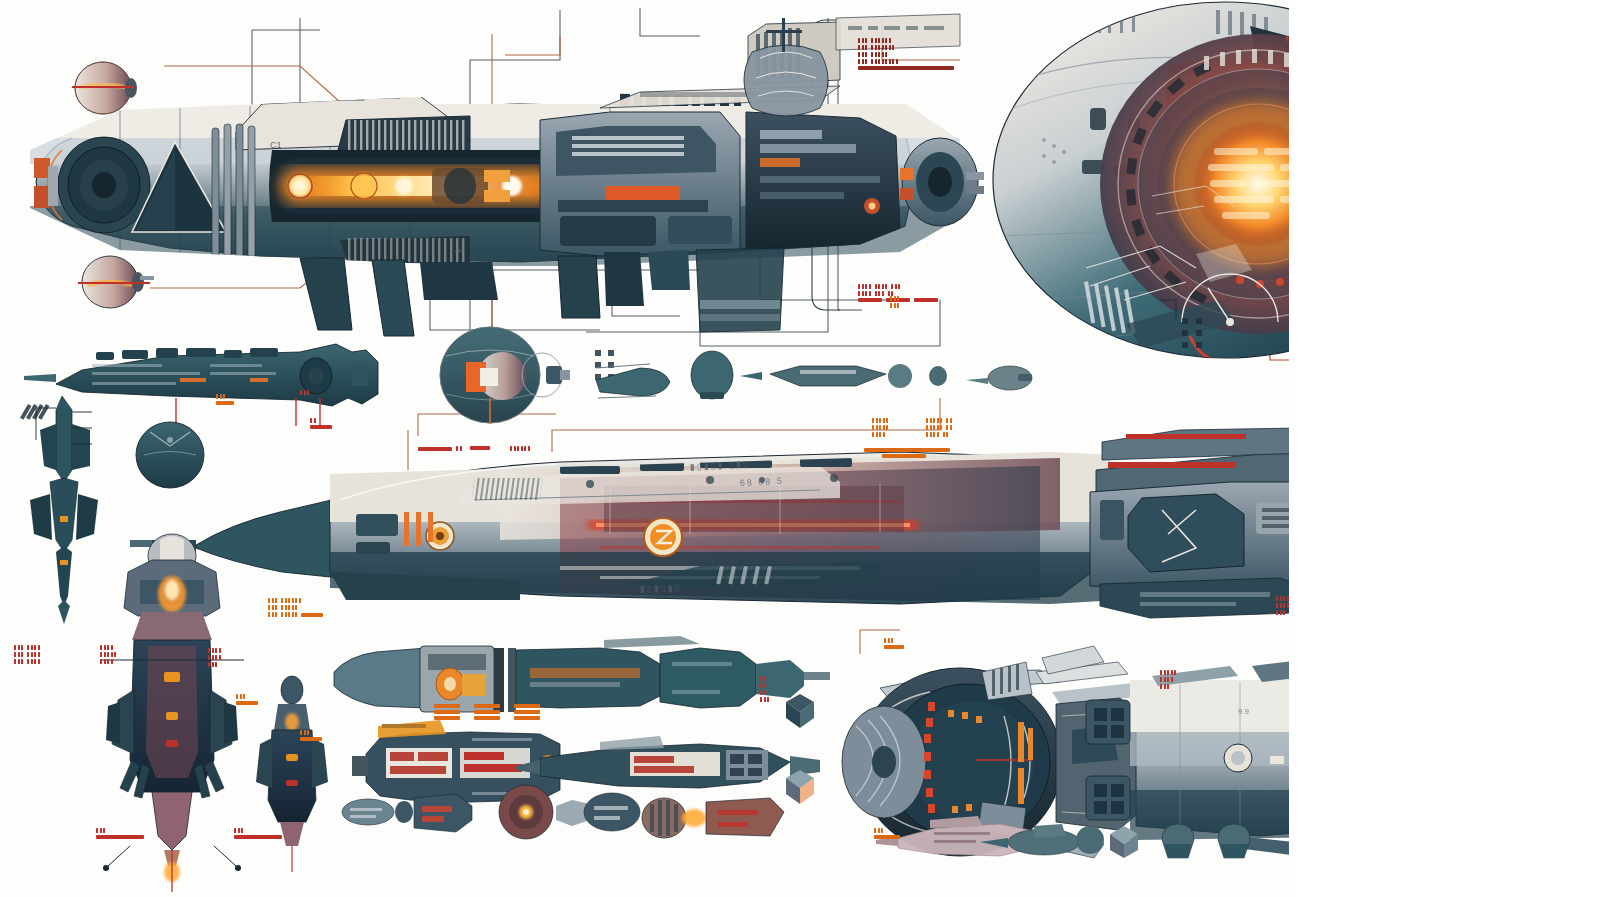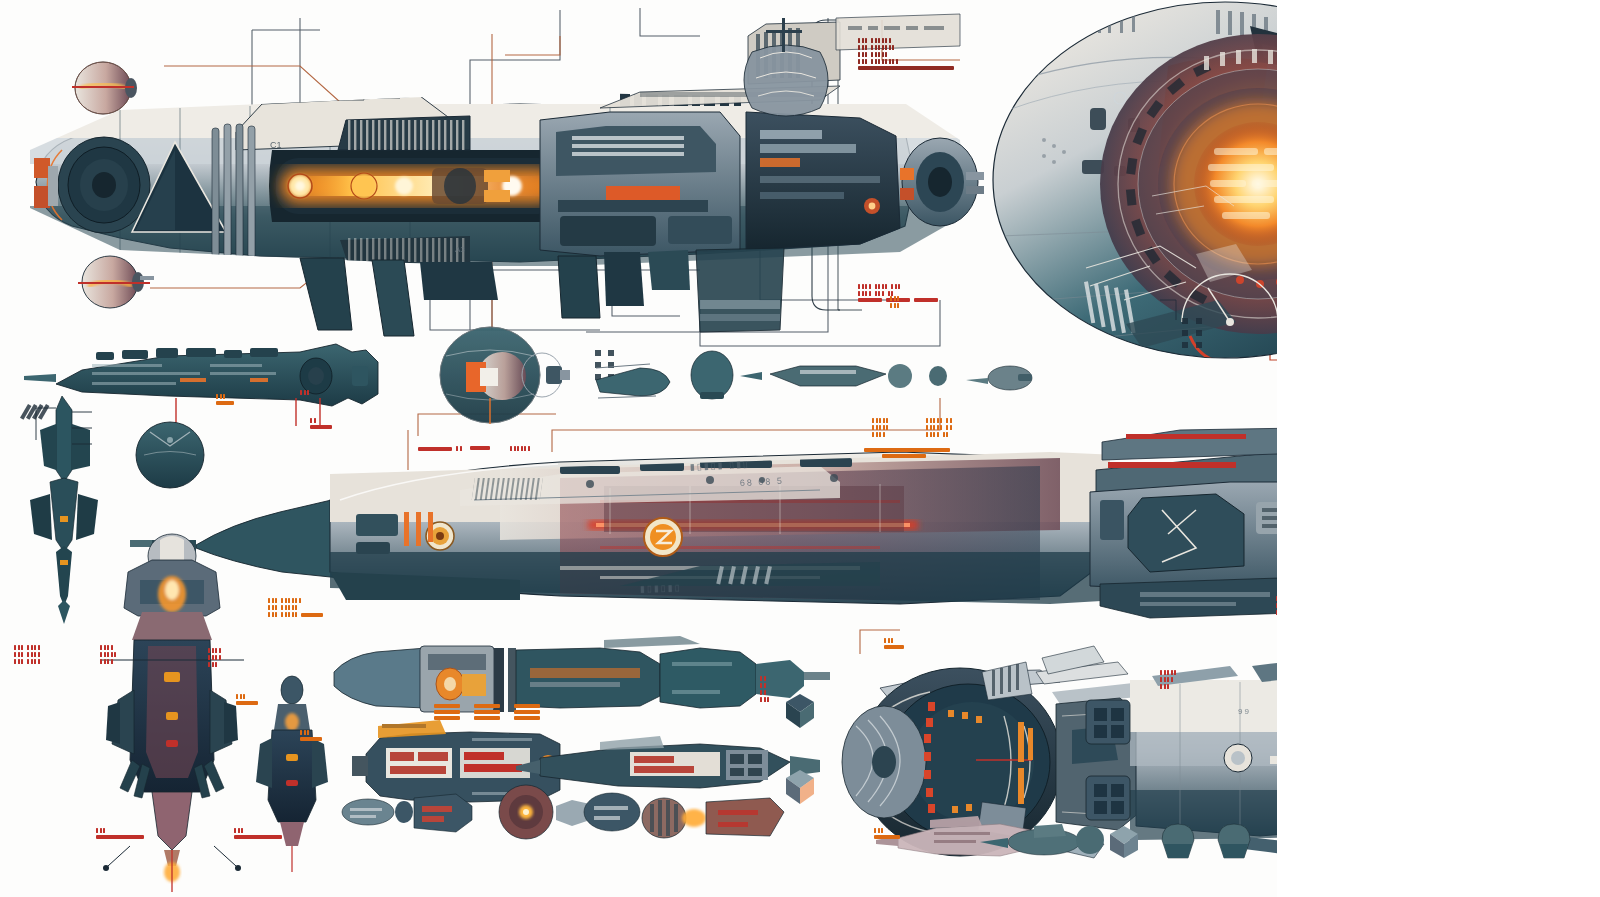--- a/index.html
+++ b/index.html
@@ -1,21 +1,21 @@
 <!DOCTYPE html>
 <html><head>
 <meta charset="utf-8">
 <title>Starship Technical Plate</title>
 <style>
   html,body{margin:0;padding:0;background:#ffffff;}
   body{
     font-family:"Liberation Sans", sans-serif;
     width:1600px;height:897px;overflow:hidden;
   }
-  #plate{position:relative;width:1277px;height:897px;background:#fdfdfc;overflow:hidden;}
+  #plate{position:relative;width:1277px;height:897px;background:#fdfdfc;overflow:hidden;padding-left:12px;}
   .layer{position:absolute;inset:0;}
   svg{display:block;}
   .nolabel{pointer-events:none;}
   
   .ptext{position:absolute;display:flex;flex-direction:column;gap:2px;}
   .prow{display:flex;gap:4px;align-items:center;}
   .pgrp{display:flex;gap:1.5px;}
   .pch{width:2px;height:5px;border-radius:.5px;}
   .pbar{height:4px;border-radius:1px;}
   .red .pch,.red .pbar{background:#c0302a;}

